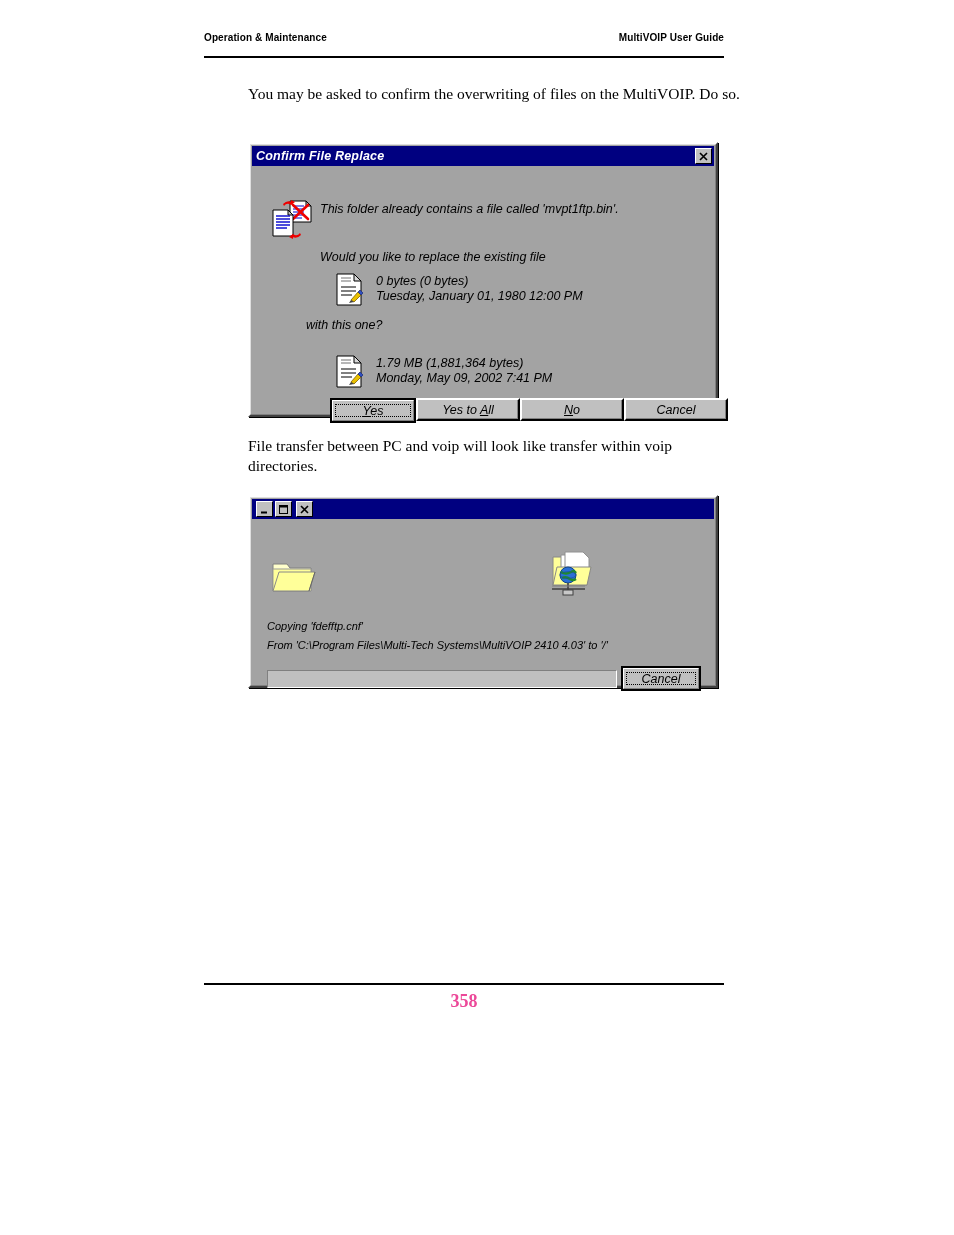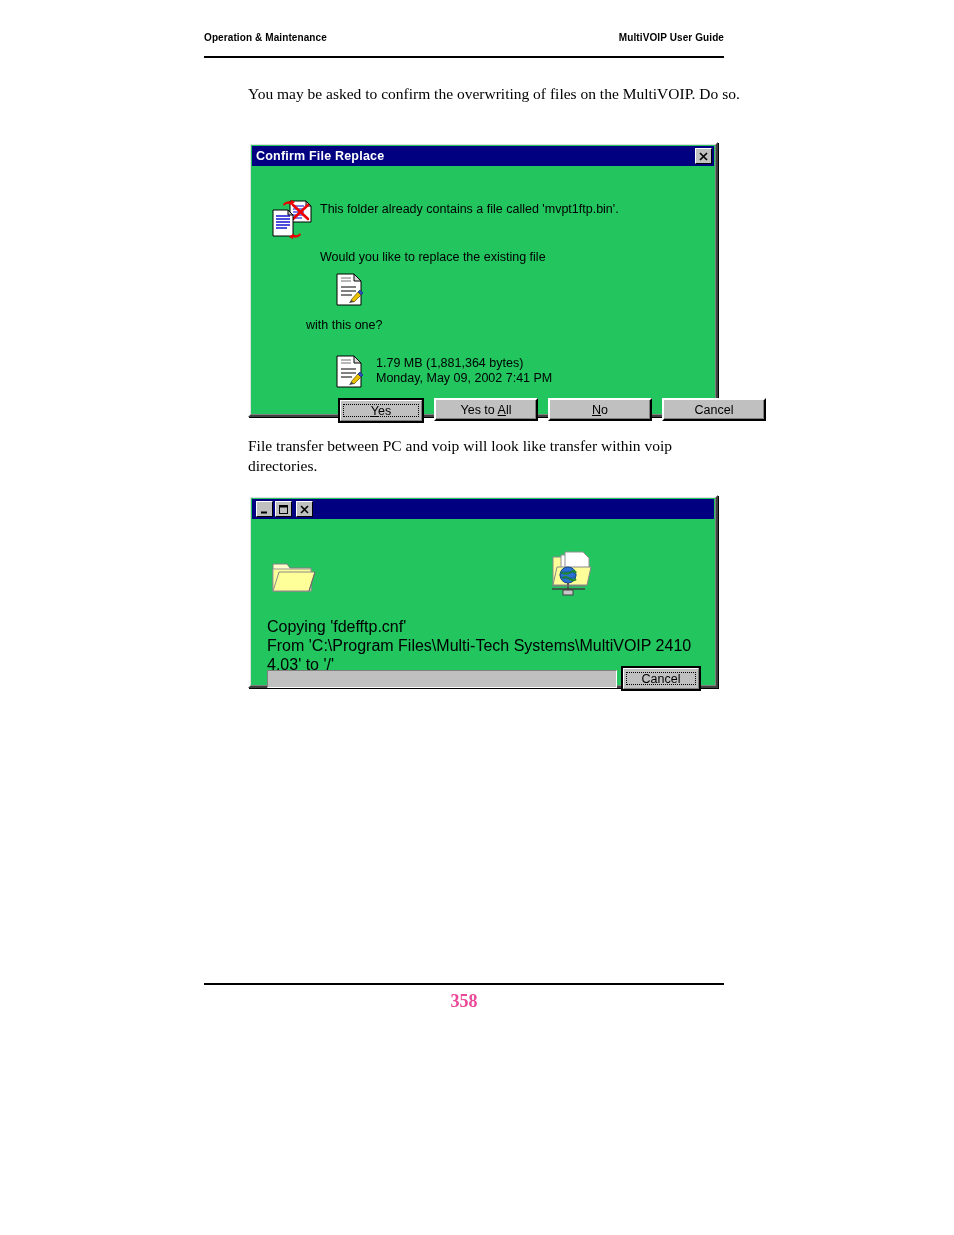--- a/index.html
+++ b/index.html
@@ -38,27 +38,28 @@
     font-size: 15.5px;
     line-height: 20px;
     color: #000;
   }
   #para-1 { left: 248px; top: 84px; width: 500px; }
   #para-2 { left: 248px; top: 436px; width: 480px; }
 
   
   .win-dialog {
     position: absolute;
-    background: #22c55e;
+    background: #a3a3a3;
     border-top: 2px solid #ffffff;
     border-left: 2px solid #ffffff;
     border-right: 2px solid #404040;
     border-bottom: 2px solid #404040;
     font-family: "Liberation Sans", sans-serif;
     box-shadow: 1px 1px 0 #000;
+    font-style: italic;
   }
   .win-dialog::after {
     content: "";
     position: absolute;
     left: 0; top: 0; right: 0; bottom: 0;
     border-top: 1px solid #dfdfdf;
     border-left: 1px solid #dfdfdf;
     border-right: 1px solid #808080;
     border-bottom: 1px solid #808080;
     pointer-events: none;
@@ -158,34 +159,34 @@
   .txt-with-this-one  { left: 56px; top: 152px; }
 
   .file-row { position: absolute; display: flex; align-items: flex-start; gap: 10px; }
   #file-row-old { left: 84px; top: 106px; }
   #file-row-new { left: 84px; top: 188px; justify-content: center; }
   .file-icon { width: 32px; height: 36px; flex: none; }
   .file-meta { font-size: 12.5px; line-height: 15px; color: #000; padding-top: 2px; }
 
   .btn-row-confirm {
     position: absolute;
-    left: 88px; top: 232px;
-    display: flex; gap: 10px;
+    left: 80px; top: 232px;
+    display: flex; 
   }
   #btn-yes { width: 86px; height: 25px; }
   #btn-yes-all, #btn-no, #btn-cancel-1 { width: 104px; }
 
   
   #dialog-copying { left: 248px; top: 495px; width: 470px; height: 193px; }
   .copy-icons { position: absolute; left: 0; top: 28px; width: 100%; height: 60px; }
   .icon-folder-src { position: absolute; left: 20px; top: 8px; width: 46px; height: 42px; }
   .icon-folder-net { position: absolute; left: 297px; top: 2px; width: 48px; height: 50px; }
   .copy-lines {
     position: absolute; left: 17px; top: 98px;
-    font-size: 16px; line-height: 19px; color: #000;
+    font-size: 11px; line-height: 19px; color: #000;
   }
   .progress-row {
     position: absolute; left: 17px; top: 147px;
     width: 434px; display: flex; align-items: center; justify-content: space-between;
   }
   .progress-track {
     width: 350px; height: 18px;
     background: #c0c0c0;
     border-top: 1px solid #808080;
     border-left: 1px solid #808080;
@@ -291,20 +292,24 @@
             <line x1="7" y1="19" x2="22" y2="19"></line>
             <line x1="7" y1="23" x2="18" y2="23"></line>
           </g>
           <g>
             <polygon points="17,28 24,20 27,23 20,30" fill="#e8c000" stroke="#806000" stroke-width="0.8"></polygon>
             <polygon points="24,20 26,18 29,21 27,23" fill="#3050c0" stroke="#203080" stroke-width="0.8"></polygon>
             <polygon points="17,28 20,30 15,31" fill="#404040"></polygon>
           </g>
         </svg>
       </div>
+      <div class="file-meta">
+        <div>0 bytes (0 bytes)</div>
+        <div>Tuesday, January 01, 1980 12:00 PM</div>
+      </div>
     </div>
 
     <div class="msg-row txt-with-this-one">with this one?</div>
 
     <div class="file-row" id="file-row-new">
       <div class="file-icon">
         <svg width="32" height="36" viewBox="0 0 32 36" aria-hidden="true">
           <polygon points="3,2 20,2 27,9 27,33 3,33" fill="#ffffff" stroke="#000000" stroke-width="1"></polygon>
           <polygon points="20,2 27,9 20,9" fill="#d8d8d8" stroke="#000000" stroke-width="1"></polygon>
           <g stroke="#707070" stroke-width="1">

